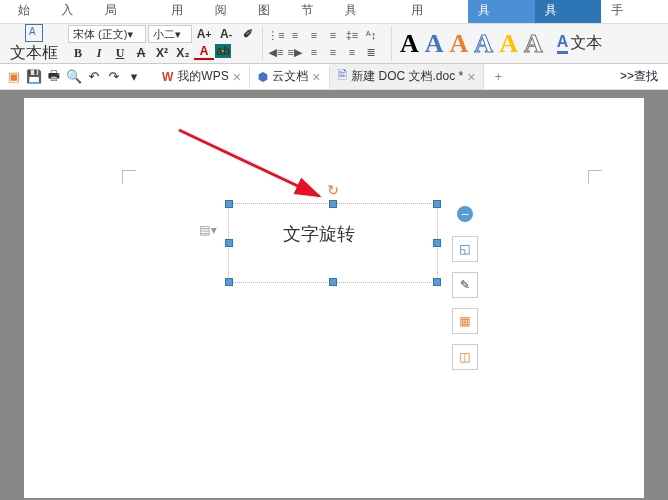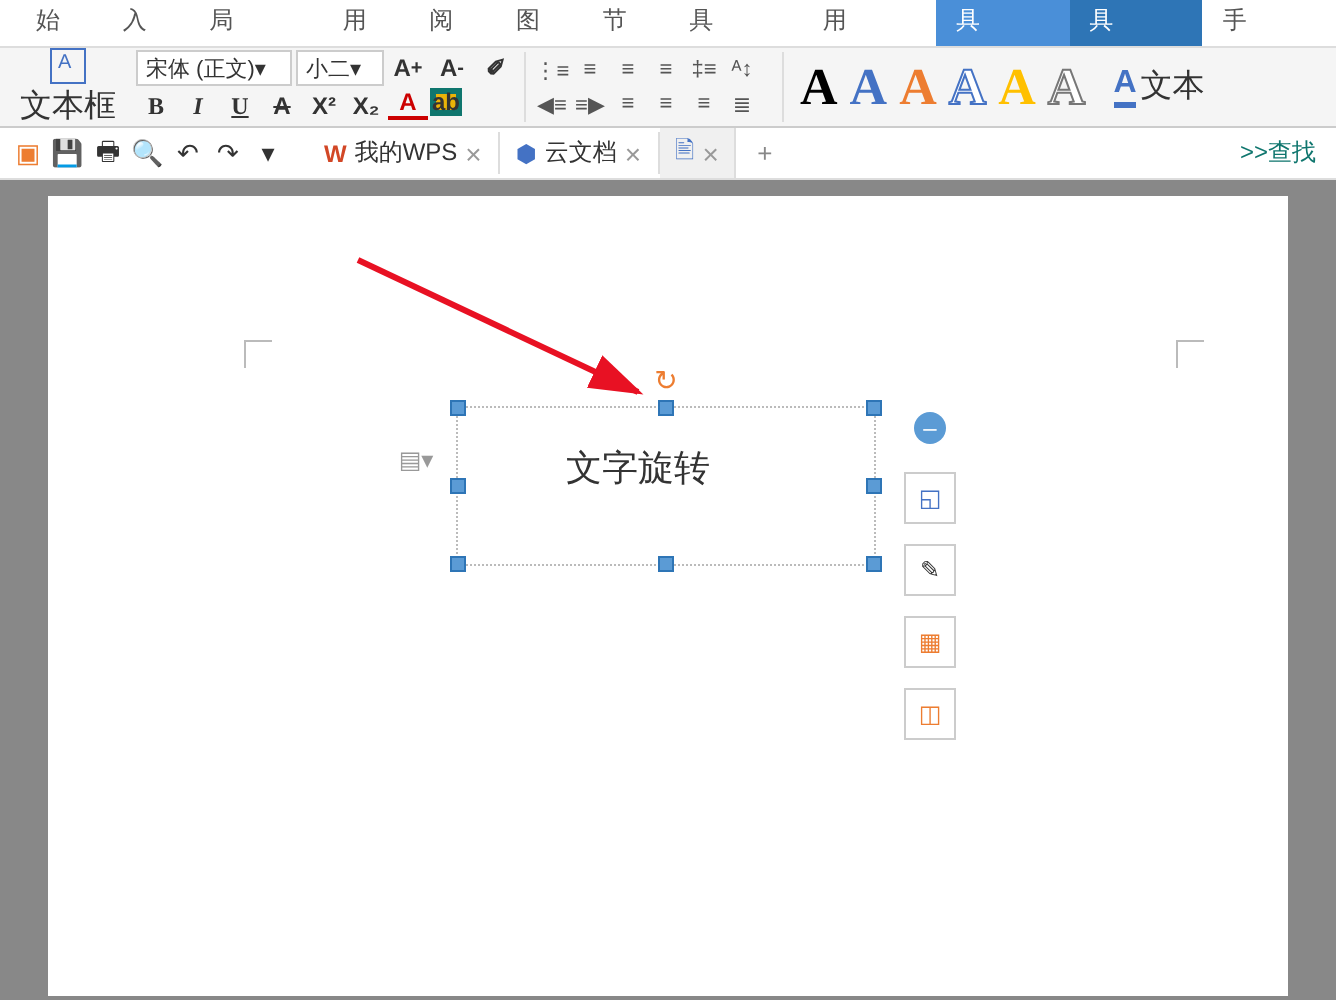--- a/index.html
+++ b/index.html
@@ -35,21 +35,21 @@
 .handle.tl{top:-4px;left:-4px}.handle.tm{top:-4px;left:50%;margin-left:-4px}.handle.tr{top:-4px;right:-4px}
 .handle.ml{top:50%;left:-4px;margin-top:-4px}.handle.mr{top:50%;right:-4px;margin-top:-4px}
 .handle.bl{bottom:-4px;left:-4px}.handle.bm{bottom:-4px;left:50%;margin-left:-4px}.handle.br{bottom:-4px;right:-4px}
 .rotate-handle{position:absolute;top:-20px;left:50%;margin-left:-6px;width:12px;height:12px;color:#ED7D31;font-size:14px;display:flex;align-items:center;justify-content:center}
 .textbox-content{padding:18px 0 0 54px;font-size:18px;font-family:Liberation Sans, sans-serif}
 .side-panel{position:absolute;left:428px;top:108px;display:flex;flex-direction:column;gap:10px}
 .side-btn{width:26px;height:26px;border:1px solid #ccc;background:#fff;display:flex;align-items:center;justify-content:center;cursor:pointer}
 .minus-btn{width:16px;height:16px;border-radius:50%;background:#5B9BD5;color:#fff;display:flex;align-items:center;justify-content:center;font-size:12px;margin-bottom:4px;margin-left:5px}
 .layout-ico{position:absolute;left:176px;top:124px;width:16px;height:16px;display:flex;align-items:center;justify-content:center;color:#999}
 .arrow{position:absolute;left:145px;top:22px;pointer-events:none}
-.search-hint{margin-left:auto;color:#0f766e;font-size:12px;padding-right:4px}
+.search-hint{margin-left:auto;color:#0f172a;font-size:12px;padding-right:4px}
 .para-btns{display:flex;flex-wrap:wrap;width:120px;gap:1px}
 .para-btn{width:18px;height:16px;display:flex;align-items:center;justify-content:center;font-size:11px;color:#555}
 </style>
 </head>
 <body>
 
 <div class="tabs">
   <div class="tab">开始</div>
   <div class="tab">插入</div>
   <div class="tab">页面布局</div>
@@ -80,21 +80,21 @@
       <div class="btn">✐</div>
     </div>
     <div class="btn-row">
       <div class="btn bold">B</div>
       <div class="btn ital">I</div>
       <div class="btn under">U</div>
       <div class="btn" style="text-decoration:line-through">A</div>
       <div class="btn">X²</div>
       <div class="btn">X₂</div>
       <div class="btn" style="color:#C00;border-bottom:2px solid #C00;height:16px">A</div>
-      <div class="btn" style="background:#eab308;height:14px;width:16px;border:3px solid #0f766e">ab</div>
+      <div class="btn" style="background:#eab308;height:14px;width:16px;border:6px solid #0f766e">ab</div>
     </div>
   </div>
   <div class="group">
     <div class="para-btns">
       <div class="para-btn">⋮≡</div>
       <div class="para-btn">≡</div>
       <div class="para-btn">≡</div>
       <div class="para-btn">≡</div>
       <div class="para-btn">‡≡</div>
       <div class="para-btn">ᴬ↕</div>
@@ -134,20 +134,21 @@
       <span>我的WPS</span>
       <span class="doctab-close">×</span>
     </div>
     <div class="doctab">
       <span style="color:#4472C4">⬢</span>
       <span>云文档</span>
       <span class="doctab-close">×</span>
     </div>
     <div class="doctab active">
       <span style="color:#4472C4">🖹</span>
+      <span>新建 DOC 文档.doc *</span>
       <span class="doctab-close">×</span>
     </div>
     <div class="qat-ico" style="margin-left:6px;color:#888">+</div>
   </div>
   <span class="search-hint">&gt;&gt;查找</span>
 </div>
 
 <div class="canvas-area">
   <div class="page">
     <div class="c" style="top:72px;left:98px;width:14px;height:14px;border-width:0 1px 1px 0;transform:scaleX(-1) scaleY(-1)"></div>

